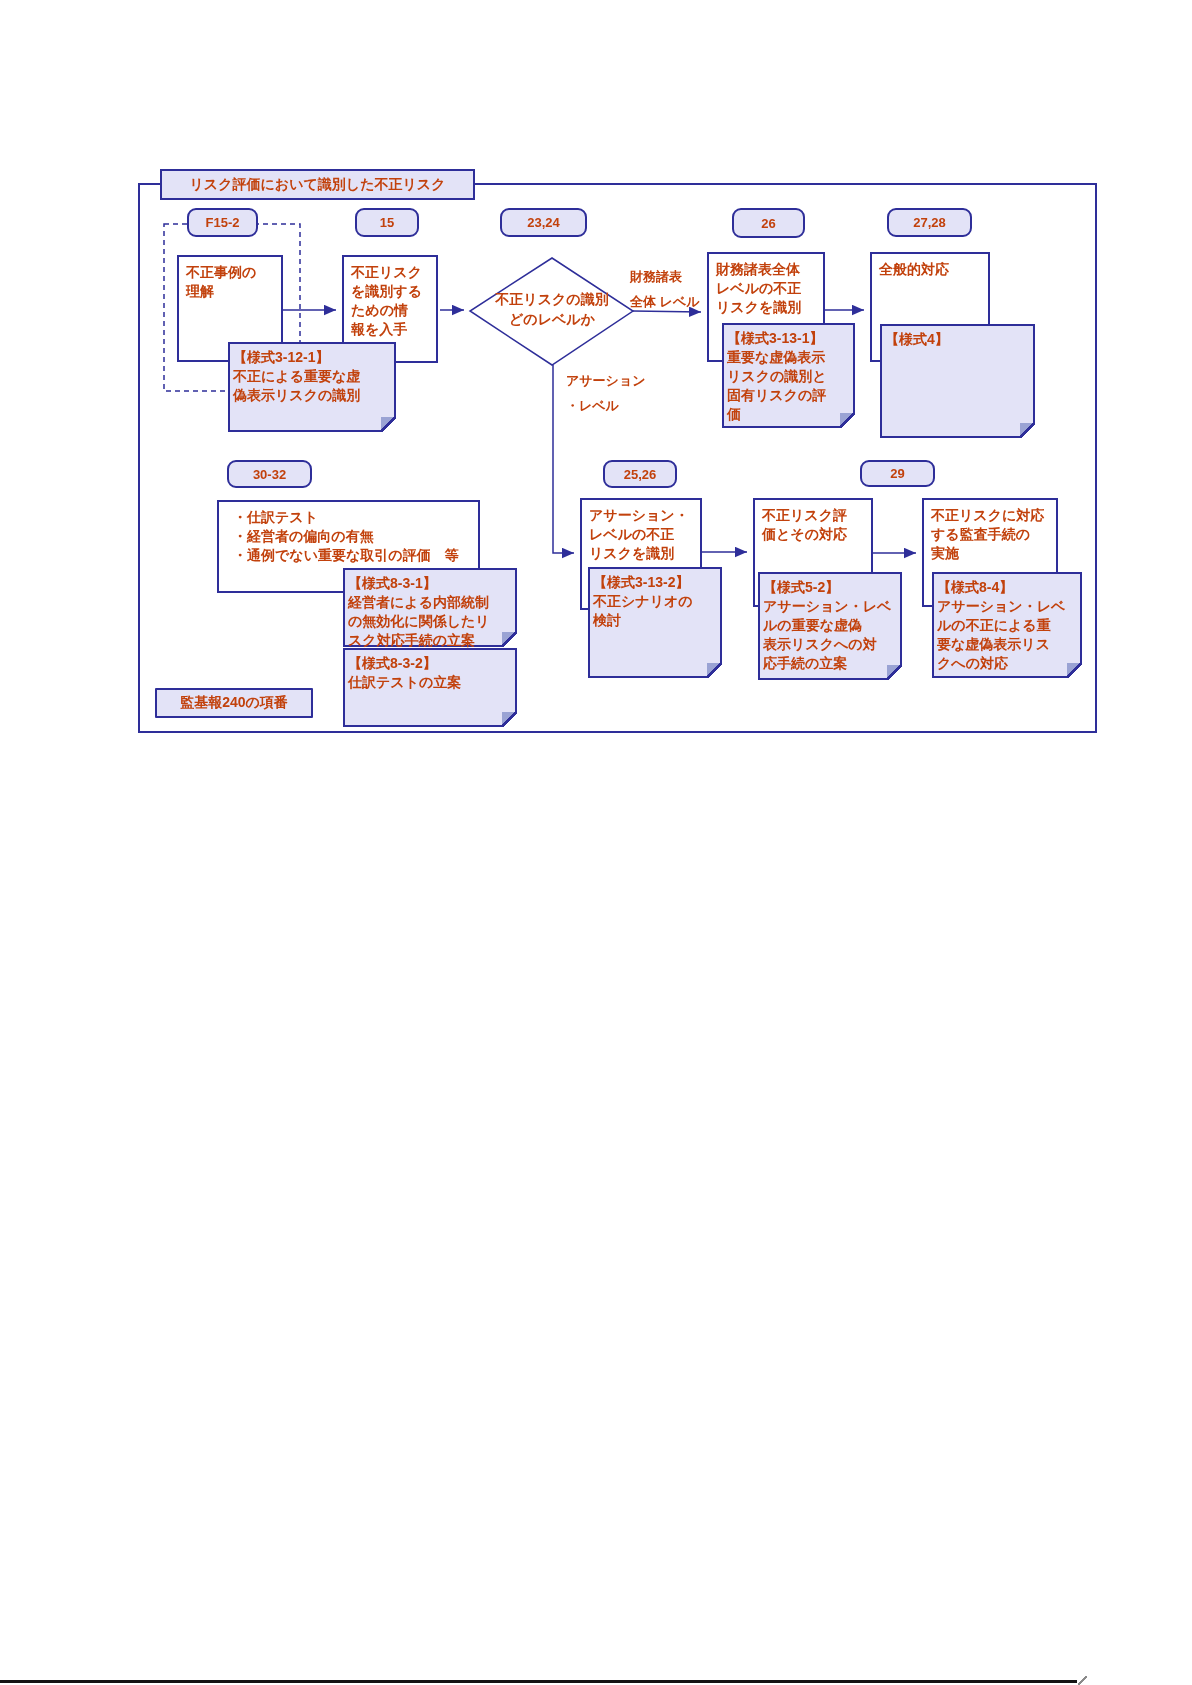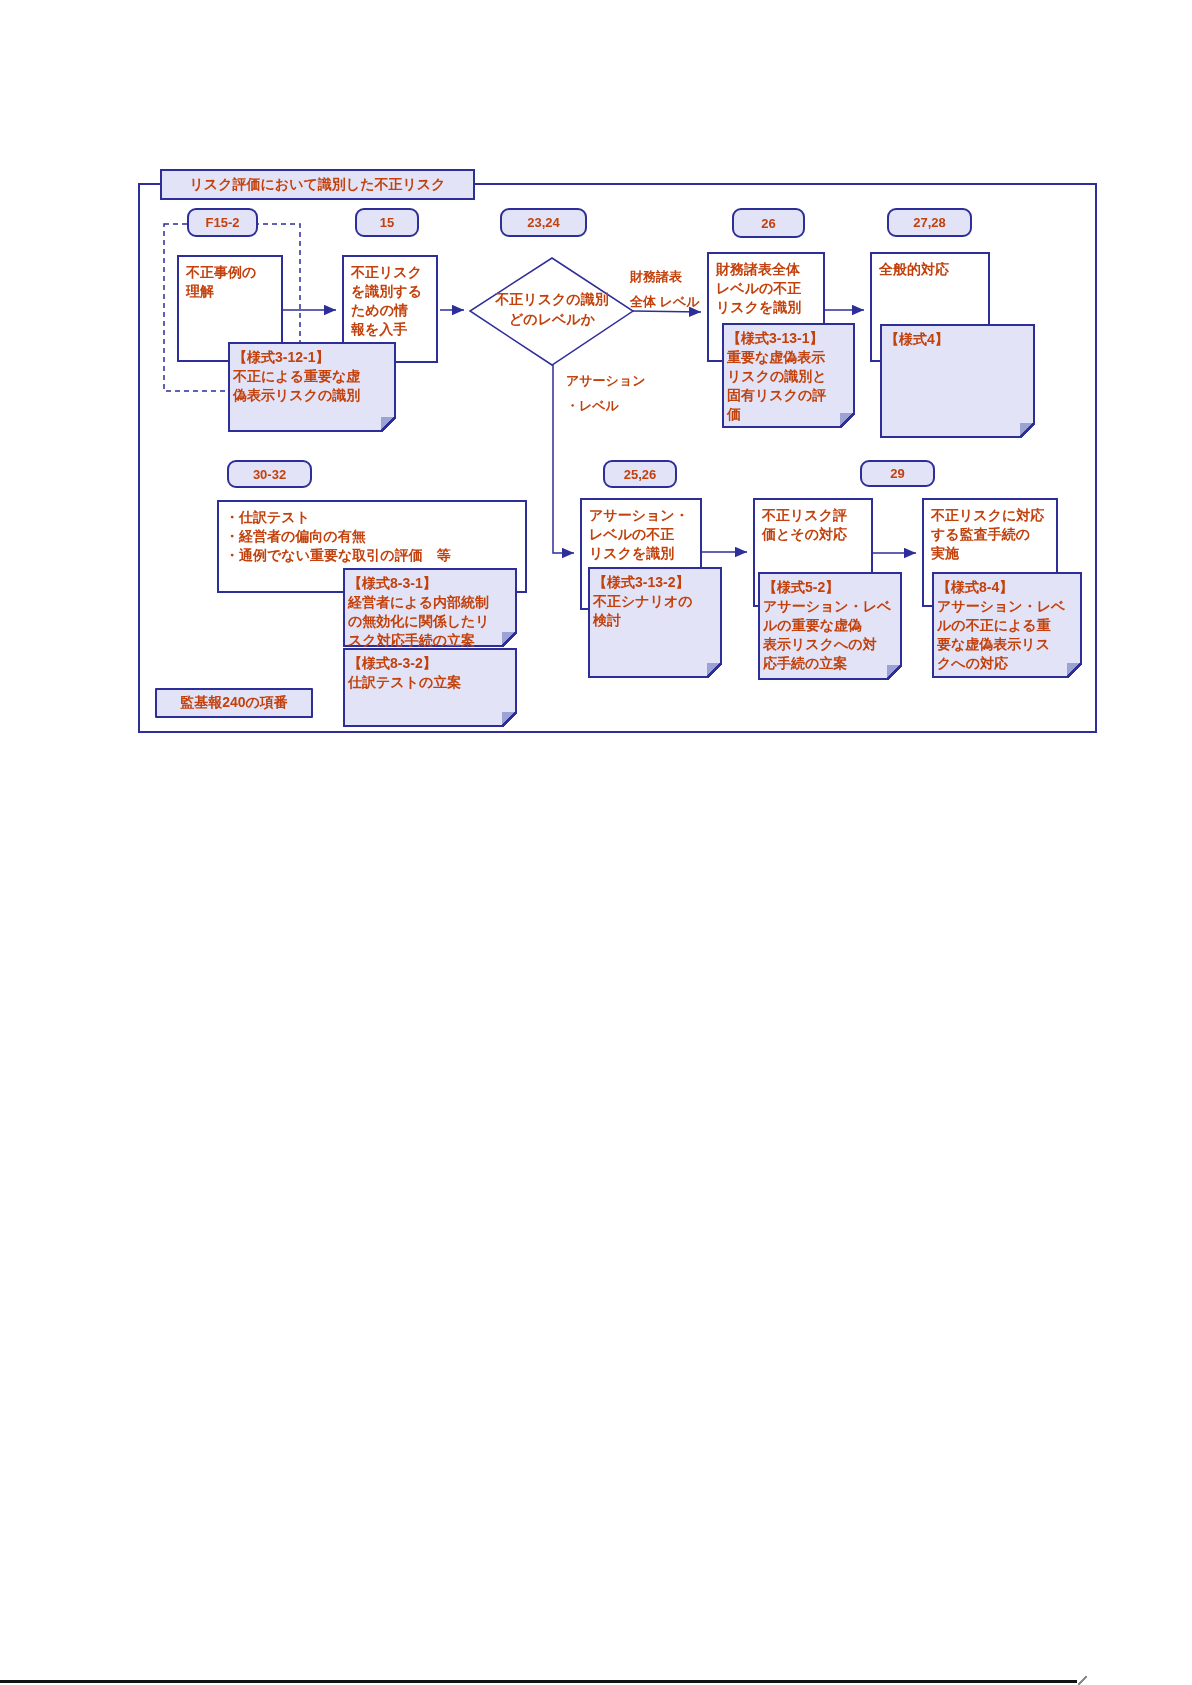--- a/index.html
+++ b/index.html
@@ -103,21 +103,21 @@
   <div class="pbox" style="left:177px;top:255px;width:106px;height:107px">不正事例の
 理解</div>
   <div class="pbox" style="left:342px;top:255px;width:96px;height:108px">不正リスク
 を識別する
 ための情
 報を入手</div>
   <div class="pbox" style="left:707px;top:252px;width:118px;height:110px">財務諸表全体
 レベルの不正
 リスクを識別</div>
   <div class="pbox" style="left:870px;top:252px;width:120px;height:110px">全般的対応</div>
-  <div class="pbox" style="left:217px;top:500px;width:310px;height:93px;padding:6px 6px">・仕訳テスト
+  <div class="pbox" style="left:217px;top:500px;width:263px;height:93px;padding:6px 14px">・仕訳テスト
 ・経営者の偏向の有無
 ・通例でない重要な取引の評価　等</div>
   <div class="pbox" style="left:580px;top:498px;width:122px;height:112px">アサーション・
 レベルの不正
 リスクを識別</div>
   <div class="pbox" style="left:753px;top:498px;width:120px;height:109px">不正リスク評
 価とその対応</div>
   <div class="pbox" style="left:922px;top:498px;width:136px;height:109px">不正リスクに対応
 する監査手続の
 実施</div>

